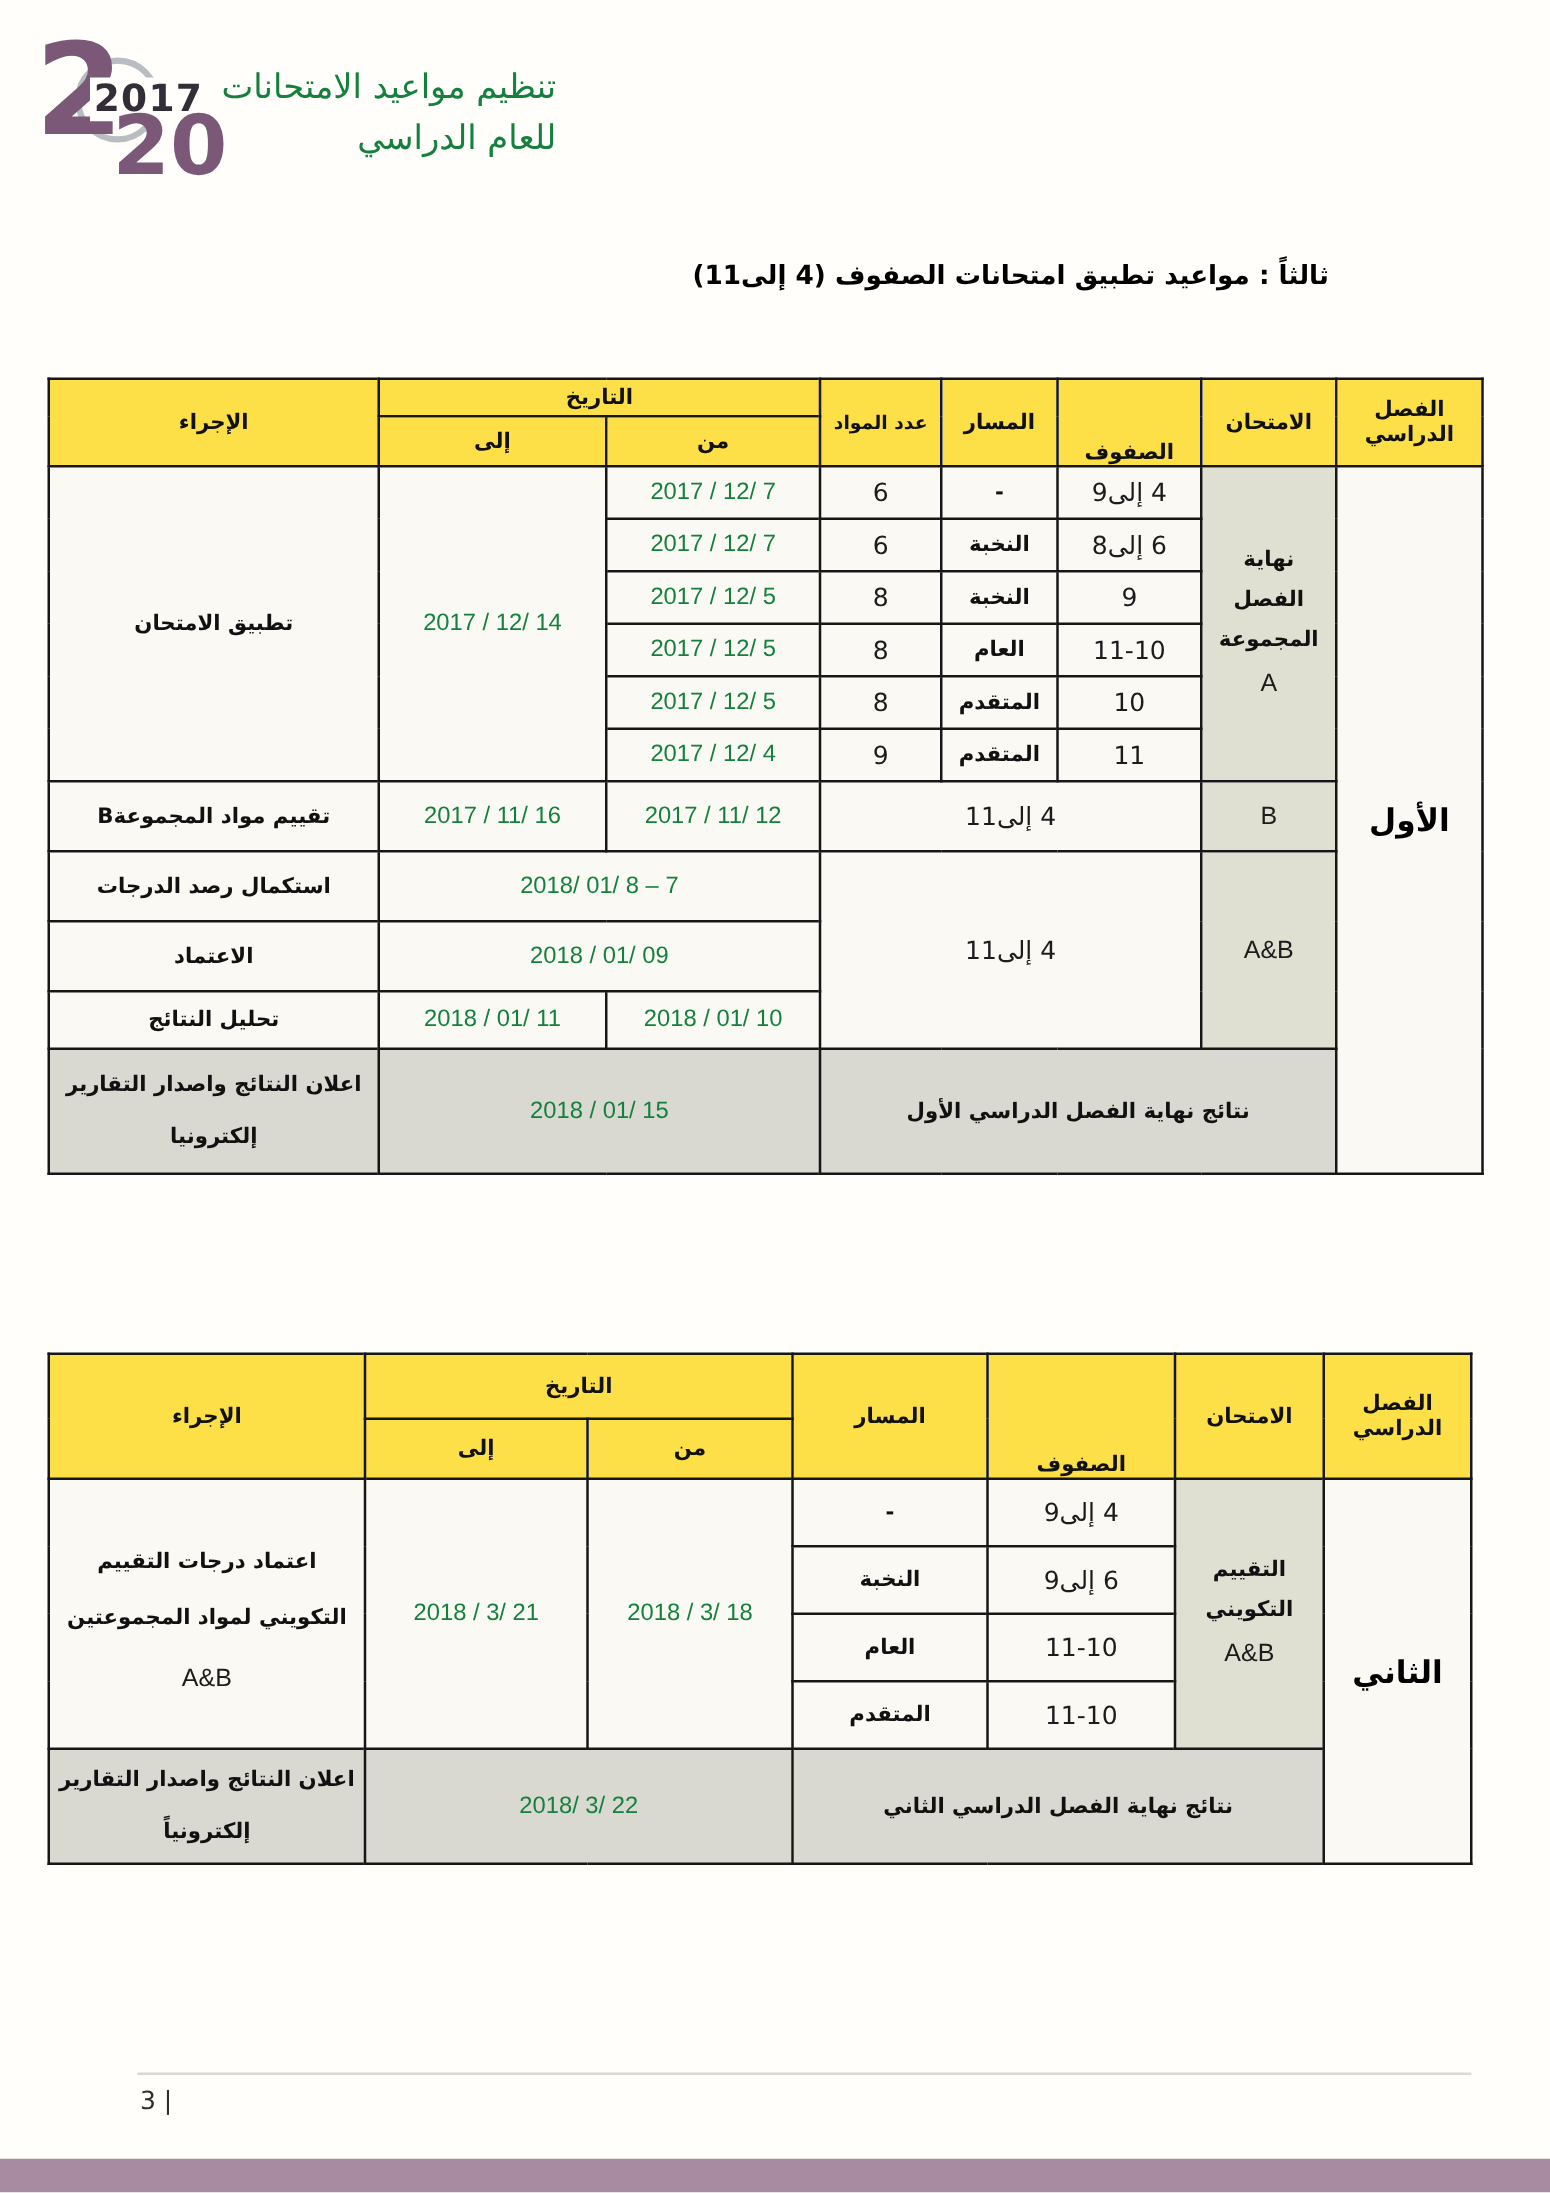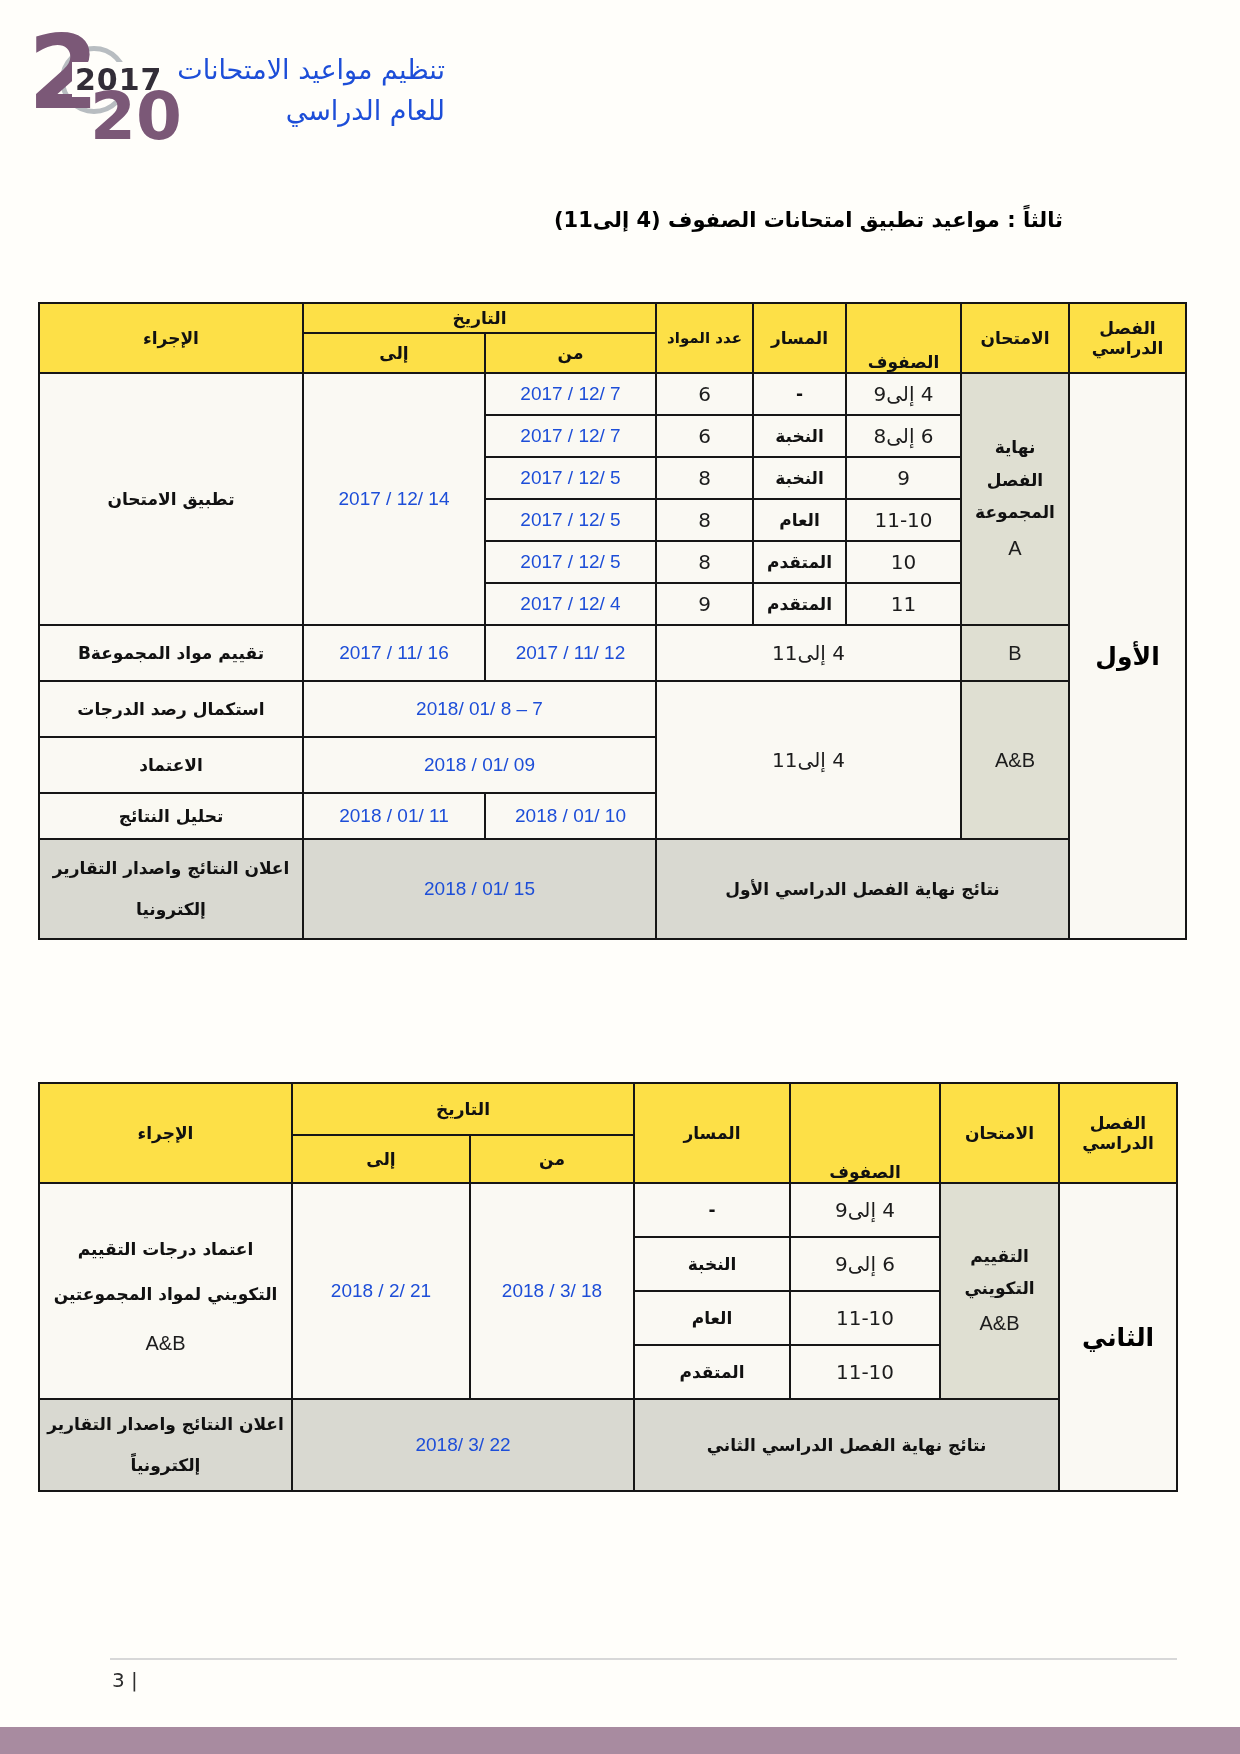--- a/index.html
+++ b/index.html
@@ -10,33 +10,33 @@
   .logo-wrap{position:absolute;top:0;left:0;width:520px;height:200px;}
   .logo-circle{position:absolute;left:60px;top:46px;width:58px;height:58px;
                border:5px solid #b8bdc1;border-radius:50%;}
   .logo-big2{position:absolute;left:28px;top:22px;font-size:102px;line-height:1;
              font-weight:bold;color:#7b5877;}
   .logo-year{position:absolute;left:72px;top:62px;font-size:30px;font-weight:bold;
              color:#322d37;background:#fffefa;padding:0 3px;letter-spacing:1px;}
   .logo-18{position:absolute;left:90px;top:84px;font-size:66px;line-height:1;
            font-weight:bold;color:#7b5877;}
   .logo-title{position:absolute;left:150px;top:50px;width:295px;text-align:right;
-              direction:rtl;font-size:27px;line-height:1.5;color:#1d4ed8;}
+              direction:rtl;font-size:27px;line-height:1.5;color:#15803d;}
 
   
   .heading{position:absolute;top:208px;right:177px;direction:rtl;
            font-size:21px;font-weight:bold;color:#000000;}
 
   
   table{border-collapse:collapse;table-layout:fixed;direction:rtl;}
   td{border:2px solid #161616;text-align:center;vertical-align:middle;
      padding:2px 4px;background:#faf9f3;overflow:hidden;}
   .th{background:#fde047;font-weight:bold;font-size:17px;color:#111;}
   .ar{font-weight:bold;font-size:17px;color:#111;}
-  .date{direction:ltr;font-weight:normal;font-size:19px;color:#1d4ed8;
+  .date{direction:ltr;font-weight:normal;font-size:19px;color:#15803d;
         font-family:"Liberation Sans",sans-serif;}
   .g{font-weight:normal;font-size:20px;direction:rtl;color:#1c1c1c;}
   .num{font-weight:normal;font-size:20px;color:#1c1c1c;}
   .code{font-weight:normal;font-size:20px;font-family:"Liberation Sans",sans-serif;color:#1c1c1c;}
   .exambg{background:#dfdfd2;}
   .gbg{background:#d9d9d1;}
   .sem{font-size:25px;font-weight:bold;}
   .pre{white-space:pre-line;}
   .lh19{line-height:1.9;text-align:center;}
   .lh24{line-height:2.4;}
@@ -199,21 +199,21 @@
 
     <tr style="height:54px">
       <td class="sem" rowspan="5">الثاني</td>
       <td class="exambg lh19" rowspan="4"><span class="ar pre">التقييم
 التكويني</span><br>
         <span class="code">A&amp;B</span>
       </td>
       <td class="g">4 إلى9</td>
       <td class="ar">-</td>
       <td class="date" rowspan="4">2018 / 3/ 18</td>
-      <td class="date" rowspan="4">2018 / 2/ 21</td>
+      <td class="date" rowspan="4">2018 / 3/ 21</td>
       <td rowspan="4"><span class="ar pre" style="line-height:2.6">اعتماد درجات التقييم
 التكويني لمواد المجموعتين</span>
         <span class="code blockcode">A&amp;B</span>
       </td>
     </tr>
     <tr style="height:54px">
       <td class="g">6 إلى9</td>
       <td class="ar">النخبة</td>
     </tr>
     <tr style="height:54px">

